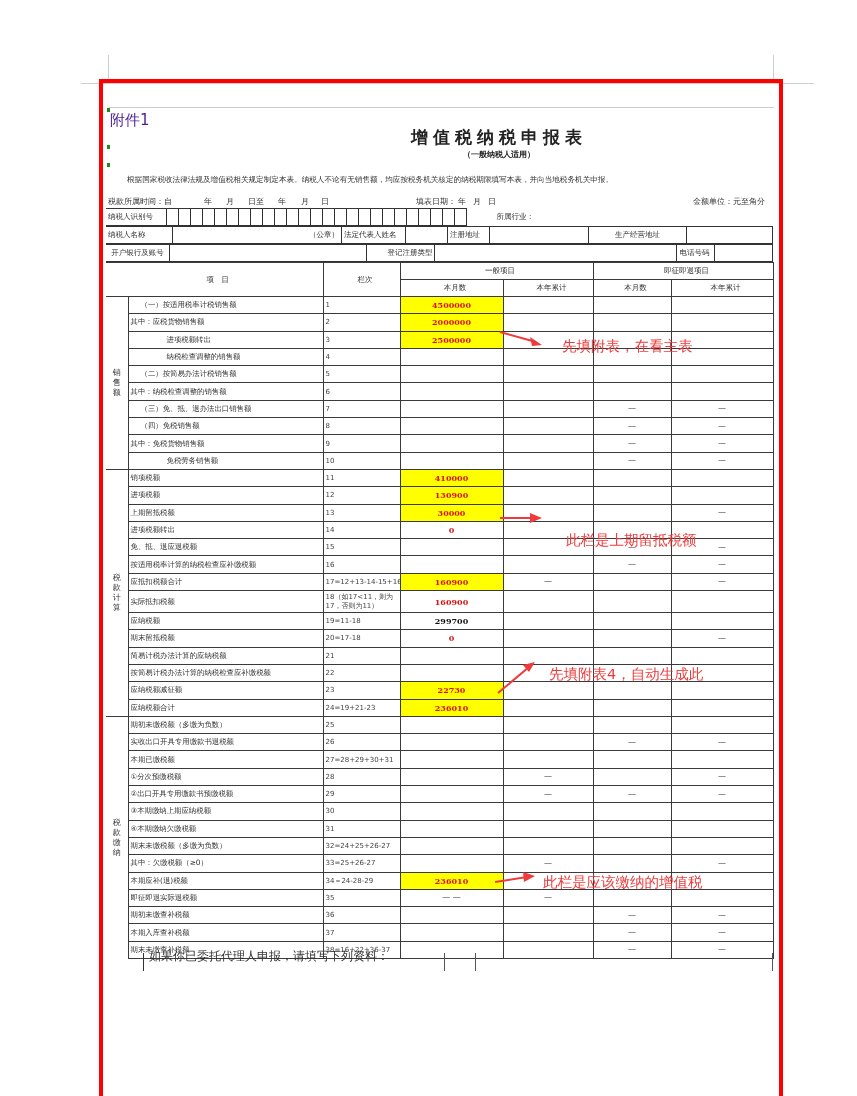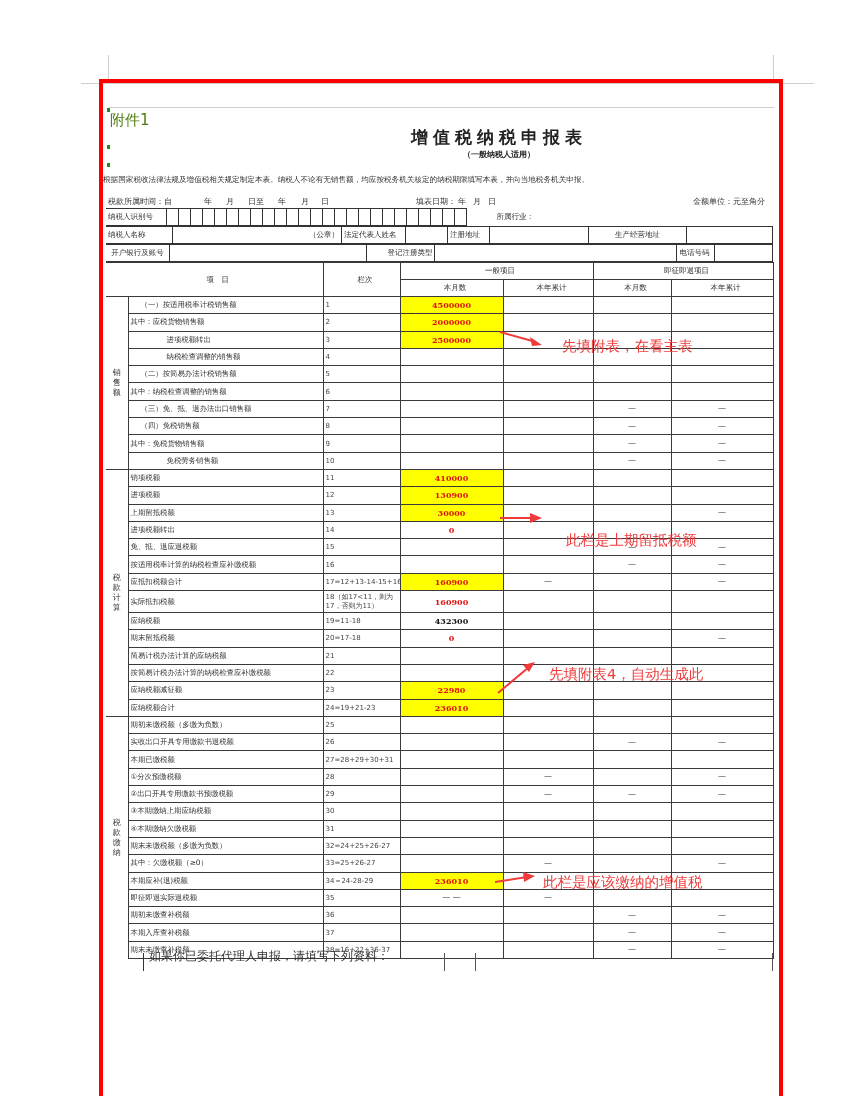--- a/index.html
+++ b/index.html
@@ -3,24 +3,24 @@
 <meta charset="utf-8">
 <style>
   * { box-sizing: border-box; margin: 0; padding: 0; }
   body { width: 857px; height: 1096px; background: #ffffff; position: relative; overflow: hidden; font-family: "DejaVu Sans", "Liberation Sans", sans-serif; color: #222; }
   .page-guide-v { position: absolute; top: 55px; width: 1px; height: 28px; background: #cfcfcf; }
   .page-guide-h { position: absolute; top: 83px; height: 1px; background: #cfcfcf; }
   .red-frame { position: absolute; left: 99px; top: 79px; width: 684px; height: 1030px; border: 4px solid #ff0000; }
   .doc { position: absolute; left: 103px; top: 83px; width: 672px; }
   .top-rule { position: absolute; left: 6px; top: 24px; width: 665px; height: 1px; background: #cccccc; }
   .green-tick { position: absolute; width: 3px; height: 4px; background: #1c8c1c; }
-  .attach { position: absolute; left: 7px; top: 28px; font-size: 15px; color: #4d7c0f; text-align: center; }
+  .attach { position: absolute; left: 7px; top: 28px; font-size: 15px; color: #4c1d95; text-align: center; }
   .title { position: absolute; left: 0; width: 672px; top: 43px; text-align: center; font-family: "DejaVu Serif", "Liberation Serif", serif; font-weight: bold; font-size: 17px; letter-spacing: 5px; padding-left: 120px; }
   .subtitle { position: absolute; left: 0; width: 672px; top: 66px; text-align: center; font-family: "DejaVu Serif", "Liberation Serif", serif; font-weight: bold; font-size: 8px; padding-left: 120px; }
-  .intro { position: absolute; left: 0; top: 92px; font-size: 7.6px; color: #333; white-space: nowrap; }
+  .intro { position: absolute; left: 24px; top: 92px; font-size: 7.6px; color: #333; white-space: nowrap; }
   .period-row { position: absolute; left: 5px; top: 113px; width: 668px; height: 12px; font-size: 8px; color: #333; }
   .period-row span { position: absolute; top: 0; white-space: nowrap; }
   table.hdr { position: absolute; border-collapse: collapse; font-size: 7.5px; color: #333; }
   table.hdr td { border: 1px solid #333; height: 17px; padding: 0 2px; white-space: nowrap; }
   table.main { position: absolute; left: 3px; top: 179px; border-collapse: collapse; table-layout: fixed; font-size: 7.4px; color: #333; }
   table.main td { border: 1px solid #3a3a3a; height: 17.3px; padding: 0 2px; white-space: nowrap; overflow: hidden; }
   table.main td.sect { border-top: none; border-bottom: none; text-align: center; vertical-align: middle; font-size: 8px; line-height: 10px; white-space: normal; padding: 0 5px; border-left: none; }
   table.main td.sect.first { border-top: 1px solid #3a3a3a; }
   table.main td.ind { padding-left: 12px; }
   table.main td.ind2 { padding-left: 38px; }
@@ -300,21 +300,21 @@
       <td style="height:22px;">实际抵扣税额</td>
       <td class="col" style="white-space:normal;line-height:9px;">18（如17&lt;11，则为17，否则为11）</td>
       <td class="num red">160900</td>
       <td></td>
           <td></td>
           <td></td>
     </tr>
     <tr>
       <td>应纳税额</td>
       <td class="col">19=11-18</td>
-      <td class="num blk">432300</td>
+      <td class="num blk">299700</td>
       <td></td>
           <td></td>
           <td></td>
     </tr>
     <tr>
       <td>期末留抵税额</td>
       <td class="col">20=17-18</td>
       <td class="num red">0</td>
       <td></td>
           <td></td>
@@ -332,21 +332,21 @@
       <td>按简易计税办法计算的纳税检查应补缴税额</td>
       <td class="col">22</td>
       <td></td>
       <td></td>
           <td></td>
           <td></td>
     </tr>
     <tr>
       <td>应纳税额减征额</td>
       <td class="col">23</td>
-      <td class="num hl red">22980</td>
+      <td class="num hl red">22730</td>
       <td></td>
           <td></td>
           <td></td>
     </tr>
     <tr>
       <td>应纳税额合计</td>
       <td class="col">24=19+21-23</td>
       <td class="num hl red">236010</td>
       <td></td>
           <td></td>

